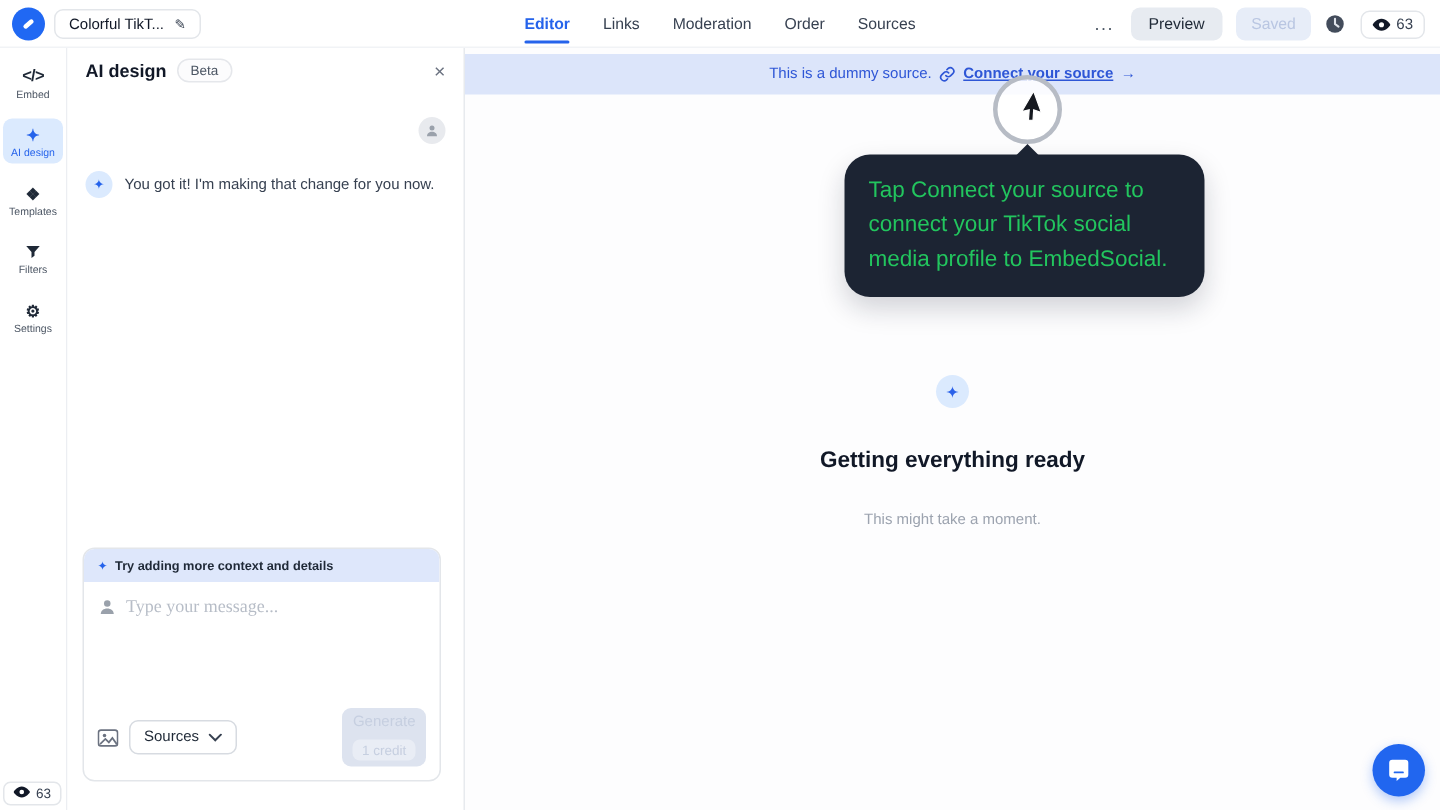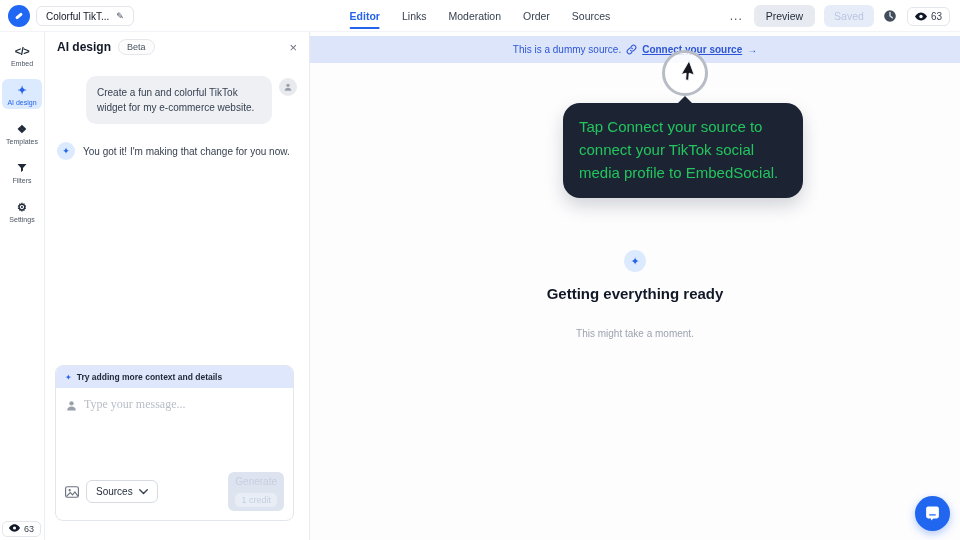--- a/index.html
+++ b/index.html
@@ -74,21 +74,21 @@
   .banner { position:absolute; top:4px; left:0; right:0; height:27px; background:#dce5fa; display:flex; align-items:center; justify-content:center; gap:5px; font-size:10px; color:#2e56d6; z-index:5; }
   .banner .link { font-weight:bold; text-decoration:underline; cursor:pointer; }
   .banner .link-ic { display:flex; }
   .cursor-spot { position:absolute; left:352px; top:18px; width:46px; height:46px; border:3px solid #b7bcc5; border-radius:50%; background:rgba(255,255,255,0.85); z-index:6; display:flex; align-items:center; justify-content:center; }
   .cursor-spot svg { width:24px; height:24px; transform:translate(4px,3px); }
   .tooltip { position:absolute; left:253px; top:71px; width:240px; background:#1c2433; color:#22c55e; border-radius:17px; padding:13px 16px; font-size:15px; line-height:1.53; z-index:7; box-shadow:0 8px 18px rgba(15,23,42,.18); }
   .tooltip::before { content:""; position:absolute; top:-7px; left:114px; width:0; height:0; border-left:8px solid transparent; border-right:8px solid transparent; border-bottom:8px solid #1c2433; }
 
   .loading-block { position:absolute; top:218px; left:0; right:0; text-align:center; }
   .loading-spark { width:22px; height:22px; border-radius:50%; background:#dbeafe; color:#2b62e9; font-size:11px; display:inline-flex; align-items:center; justify-content:center; }
-  .loading-title { margin-top:13px; font-size:15px; font-weight:bold; color:#111827; }
+  .loading-title { margin-top:26px; font-size:15px; font-weight:bold; color:#111827; }
   .loading-sub { margin-top:26px; font-size:10px; color:#9ca3af;text-align:center; }
 
   .chat-fab { position:absolute; right:10px; bottom:9px; width:35px; height:35px; border-radius:50%; background:#2166ef; display:flex; align-items:center; justify-content:center; cursor:pointer; box-shadow:0 3px 8px rgba(33,102,239,.35); z-index:40; }
 </style>
 </head>
 <body>
 
 <div class="topbar">
   <div class="logo">
     <svg viewBox="0 0 24 24">
@@ -169,21 +169,20 @@
 
 <div class="panel">
   <div class="panel-header">
     <span class="panel-title">AI design</span>
     <span class="beta-badge">Beta</span>
     <span class="panel-close">×</span>
   </div>
 
   <div class="chat">
     <div class="msg-user-row">
-      <div class="bubble-user">Create a fun and colorful TikTok widget for my e-commerce website.</div>
       <div class="avatar">
         <svg width="10" height="10" viewBox="0 0 24 24">
             <circle cx="12" cy="8" r="4" fill="#9aa1ab"></circle>
             <path d="M4 21c0-4.4 3.6-7 8-7s8 2.6 8 7" fill="#9aa1ab"></path>
           </svg>
       </div>
     </div>
     <div class="msg-ai-row">
       <div class="ai-spark">✦</div>
       <div class="ai-text">You got it! I'm making that change for you now.</div>

